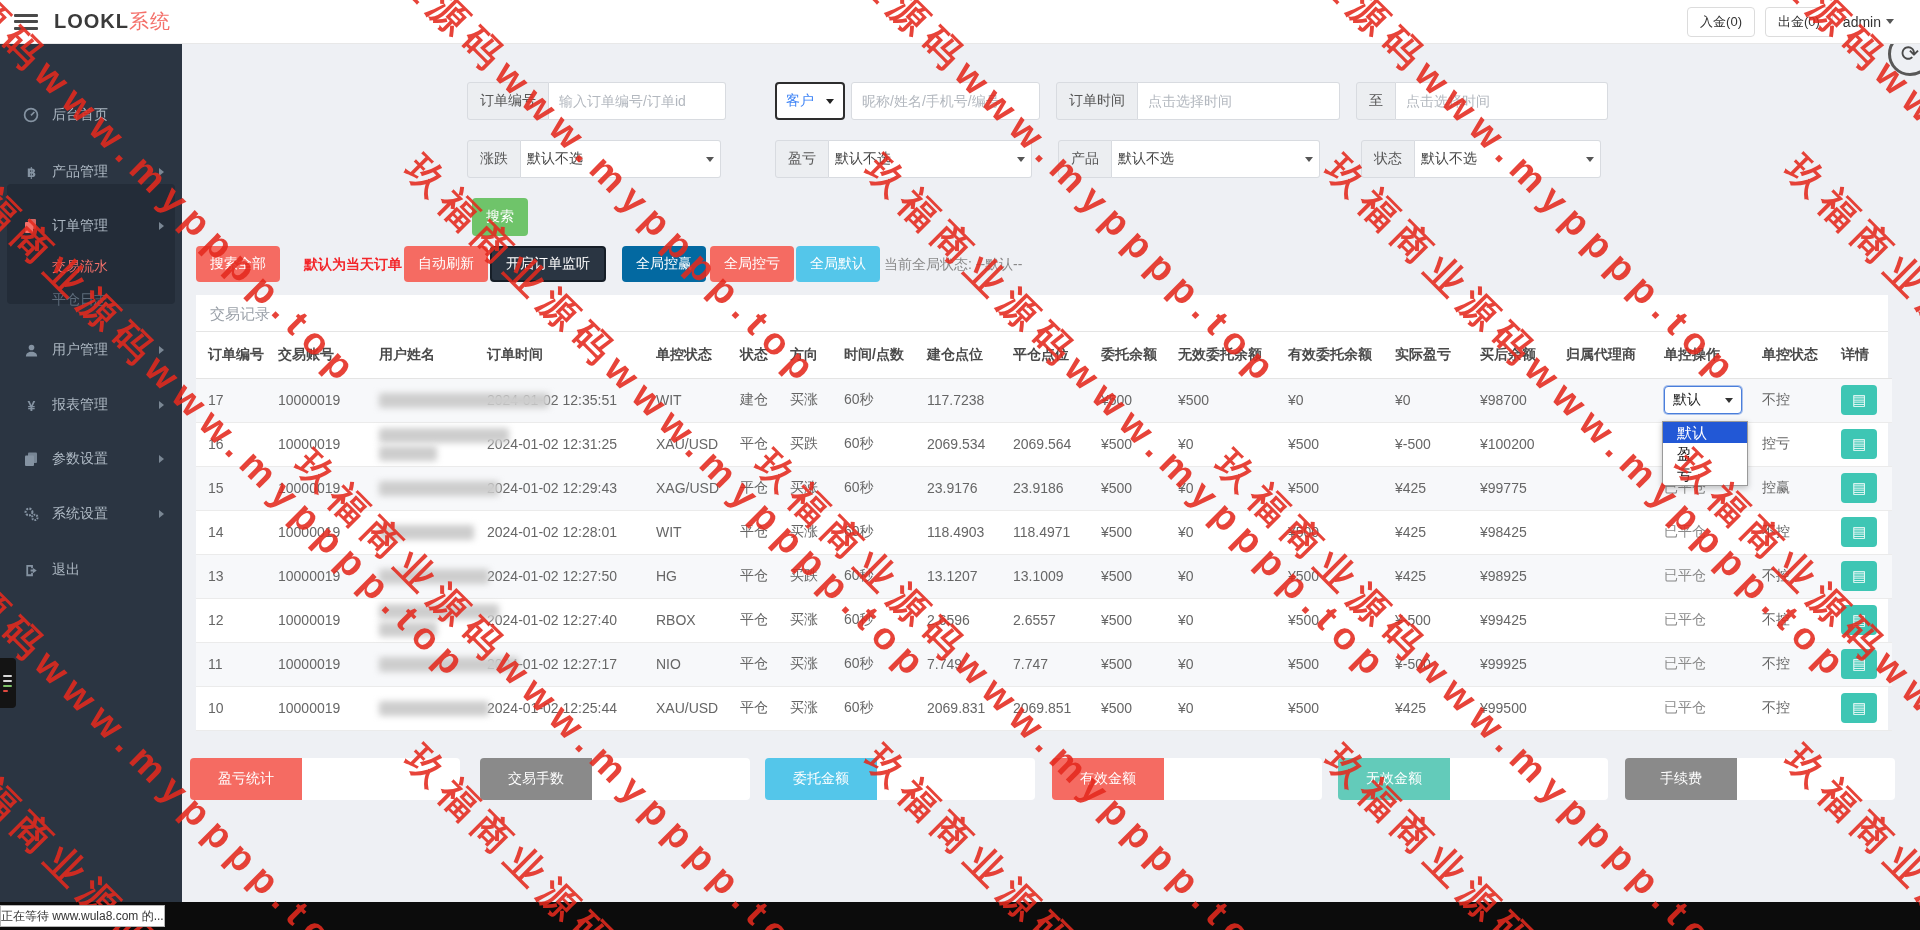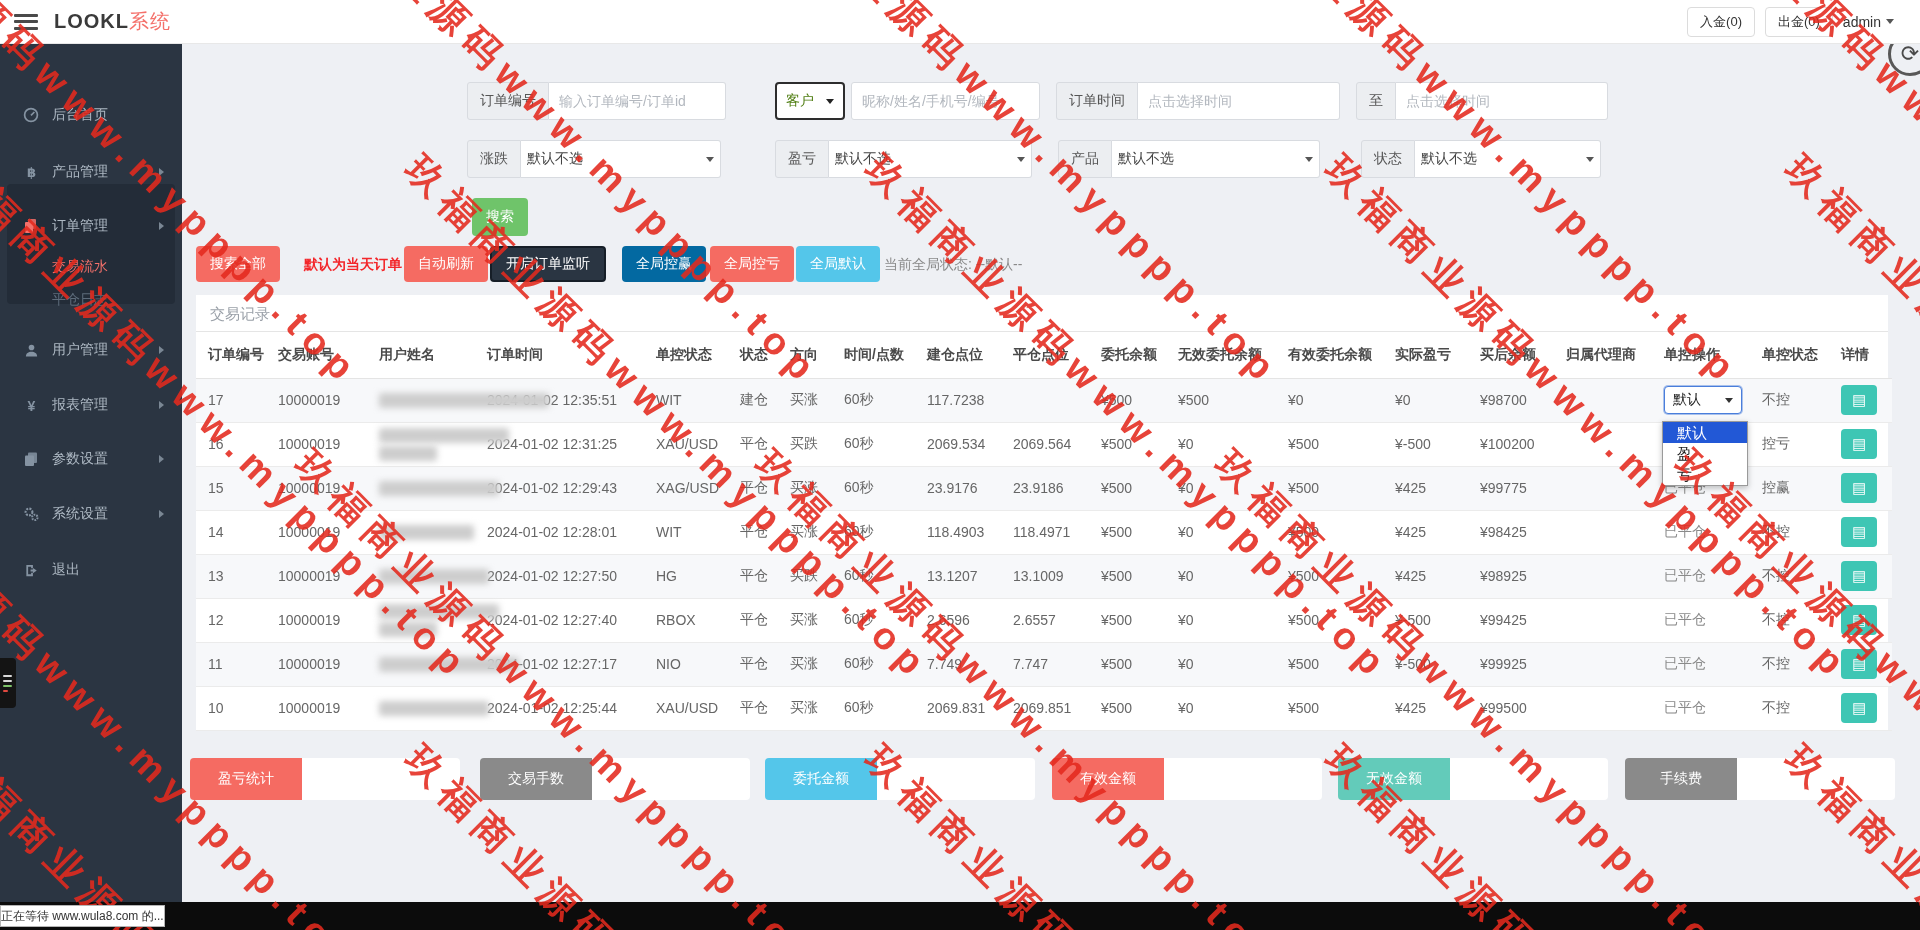--- a/index.html
+++ b/index.html
@@ -39,21 +39,21 @@
   .main { position:absolute; left:182px; top:44px; width:1738px; height:886px; z-index:1; }
 
   .f-row { position:absolute; display:flex; }
   .ig { display:flex; height:38px; }
   .ig-label { background:#eceef1; border:1px solid #d8dbe0; display:flex; align-items:center;
               padding:0 12px; color:#555; font-size:14px; border-radius:3px 0 0 3px; white-space:nowrap; }
   .ig-input { border:1px solid #d8dbe0; border-left:none; background:#fff; padding:0 10px; font-size:14px;
               color:#333; border-radius:0 3px 3px 0; outline:none; }
   .ig-input::placeholder { color:#b3b8bf; }
   .sel-dark { height:38px; border:2px solid #2d2d2d; border-radius:4px; background:#fff; display:flex;
-              align-items:center; justify-content:space-between; padding:0 9px; font-size:14px; color:#4d7c0f;
+              align-items:center; justify-content:space-between; padding:0 9px; font-size:14px; color:#3b82f6;
               margin-right:6px; cursor:pointer; }
   .sel-dark .caret-down { margin-left:8px; border-top-color:#222; }
   .sel-flat { border:1px solid #d8dbe0; border-left:none; background:#fff; display:flex; align-items:center;
               justify-content:space-between; padding:0 6px; font-size:14px; color:#444; border-radius:0 3px 3px 0; cursor:pointer; }
 
   .btn { height:36px; padding:0 14px; border:none; border-radius:4px; font-size:14px; color:#fff;
          display:inline-flex; align-items:center; justify-content:center; cursor:pointer; font-family:inherit; }
   .btn-green { background:#6fc46a; }
   .btn-salmon { background:#f56b62; }
   .btn-dark { background:#2a3542; border:2px solid #161e27; }

